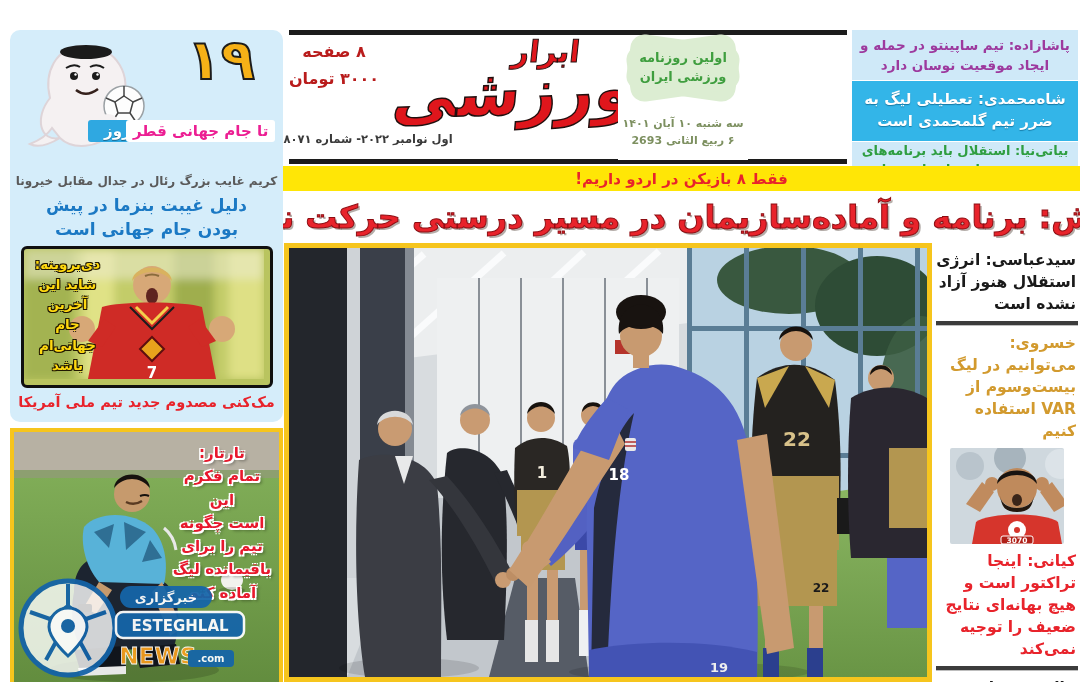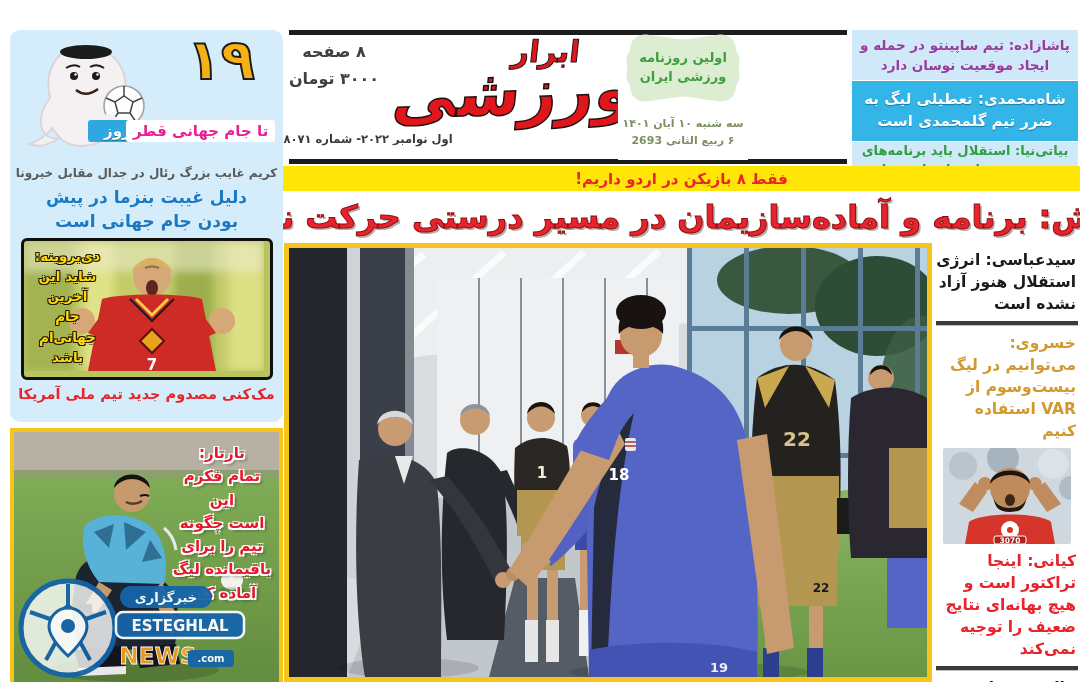--- a/index.html
+++ b/index.html
@@ -6,21 +6,21 @@
   .page{position:relative;width:1080px;height:682px;background:#ffffff;overflow:hidden;
         font-family:"DejaVu Sans",sans-serif;}
   .rtl{direction:rtl;}
   .abs{position:absolute;}
   
   .masthead{left:283px;top:30px;width:567px;height:136px;}
   .rule{position:absolute;left:6px;width:558px;height:5px;background:#1c1c1c;}
   .rule.top{top:0;}
   .rule.bot{top:129px;}
   .pages-price{position:absolute;right:468px;top:12px;width:96px;text-align:center;
-               font-weight:bold;color:#404040;}
+               font-weight:bold;color:#b91c1c;}
   .pages-price .l1{font-size:16px;}
   .pages-price .l2{font-size:16px;margin-top:8px;}
   .logo-top{position:absolute;left:208px;top:4px;width:110px;text-align:center;
             font-size:30px;font-weight:900;color:#df161c;transform:skewX(-6deg);
             -webkit-text-stroke:1px #20100f;}
   .logo-main{position:absolute;left:110px;top:26px;width:205px;text-align:center;
              font-size:64px;font-weight:900;color:#df161c;transform:skewX(-7deg) rotate(-2deg);
              -webkit-text-stroke:1.5px #20100f;}
   .issue-line{position:absolute;left:0;top:102px;width:170px;text-align:center;
               font-size:11.5px;font-weight:bold;color:#3a3a3a;}
@@ -53,34 +53,34 @@
   .main-photo{left:284px;top:243px;width:648px;height:439px;box-sizing:border-box;
               border:5px solid #f6c51d;background:#d8dcdf;}
   
   .right-col{left:936px;top:246px;width:142px;}
   .rc-item{direction:rtl;text-align:right;font-weight:bold;line-height:1.42;font-size:15.5px;
            padding:3px 2px 3px 0;}
   .rc-black{color:#1a1a1a;}
   .rc-gold{color:#d29a2e;}
   .rc-red{color:#e8232b;}
   .rc-div{height:4px;background:#3c3c3c;border-bottom:1px solid #bdbdbd;margin:3px 0;}
-  .rc-photo{width:128px;height:96px;margin:3px auto;overflow:hidden;border-radius:2px;}
+  .rc-photo{width:114px;height:96px;margin:3px auto;overflow:hidden;border-radius:2px;}
   
   .left-col{left:10px;top:30px;width:273px;}
   .panel-blue{position:relative;width:273px;height:392px;background:#d5edfa;border-radius:10px;}
   .mascot-row{position:relative;height:124px;}
   .mascot-svg{position:absolute;left:4px;top:2px;}
   .cd-number{position:absolute;right:28px;top:-4px;font-size:56px;font-weight:900;color:#f6b117;
              -webkit-text-stroke:2px #1c1c1c;line-height:1.2;}
   .cd-unit{position:absolute;left:78px;bottom:12px;background:#2fa8e1;color:#fff;
            font-size:15px;font-weight:900;padding:2px 16px;border-radius:3px;
            text-shadow:0 1px 0 #19688e;}
   .cd-caption{position:absolute;left:116px;bottom:12px;background:#ffffff;color:#ec1e93;
               font-size:15px;font-weight:900;padding:2px 7px;border-radius:3px;white-space:nowrap;margin-top:39px;}
-  .lc-small{direction:rtl;text-align:center;font-size:12px;font-weight:bold;color:#5a5a5a;margin-top:12px;}
+  .lc-small{direction:rtl;text-align:center;font-size:12px;font-weight:bold;color:#5a5a5a;margin-top:20px;}
   .lc-blue{direction:rtl;text-align:center;font-size:17px;font-weight:bold;color:#1b79c4;
            line-height:1.4;width:236px;margin:6px auto 4px;}
   .debruyne{position:relative;width:246px;height:136px;margin:2px auto;border:3px solid #101010;
             border-radius:6px;overflow:hidden;background:#b9c45f;}
   .db-quote{position:absolute;left:4px;top:5px;width:80px;direction:rtl;text-align:center;
             font-size:13.5px;line-height:1.5;font-weight:900;color:#ffd90f;
             text-shadow:-1px -1px 0 #201700,1px -1px 0 #201700,-1px 1px 0 #201700,1px 1px 0 #201700;}
   .lc-red{direction:rtl;text-align:center;font-size:14.5px;font-weight:900;color:#e8232b;margin-top:6px;}
   .lc-black{direction:rtl;text-align:center;font-size:21px;font-weight:900;color:#101010;margin-top:5px;}
   .tartar-box{position:absolute;left:0;top:398px;width:273px;height:262px;box-sizing:border-box;

